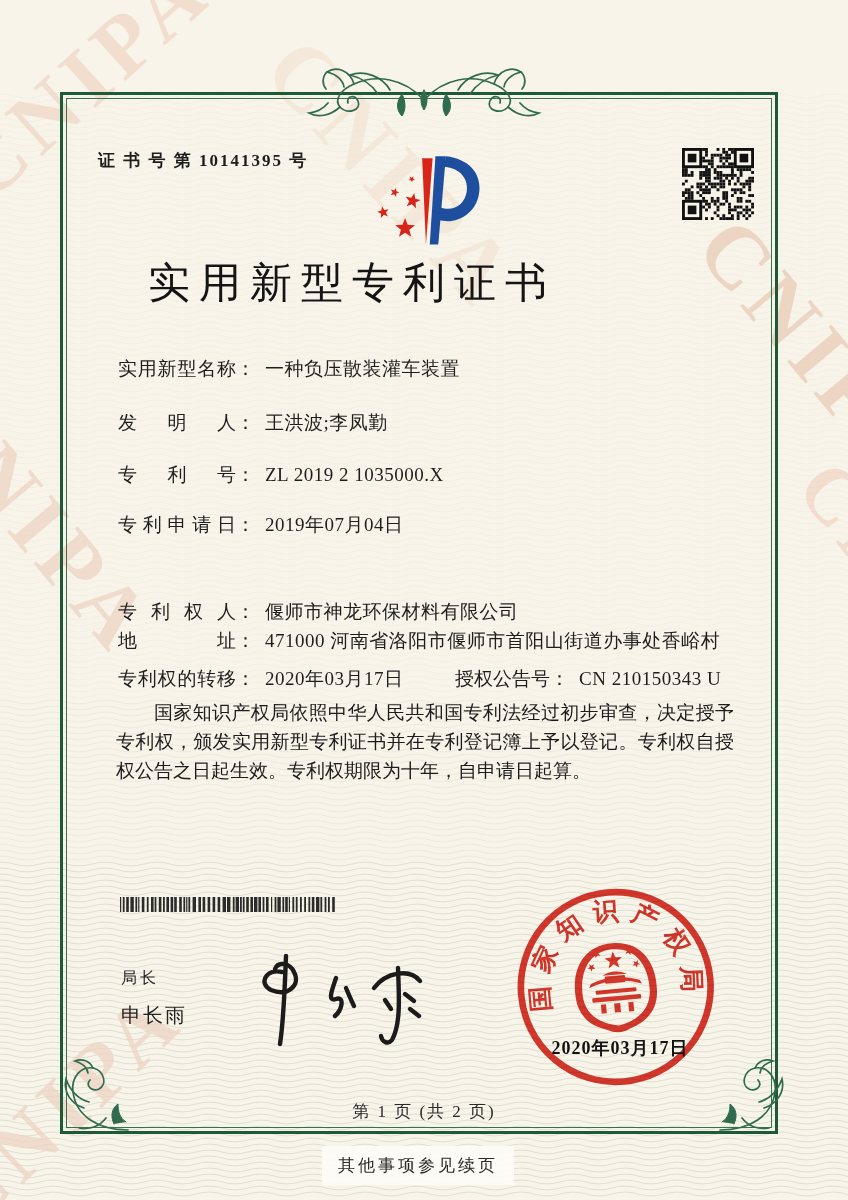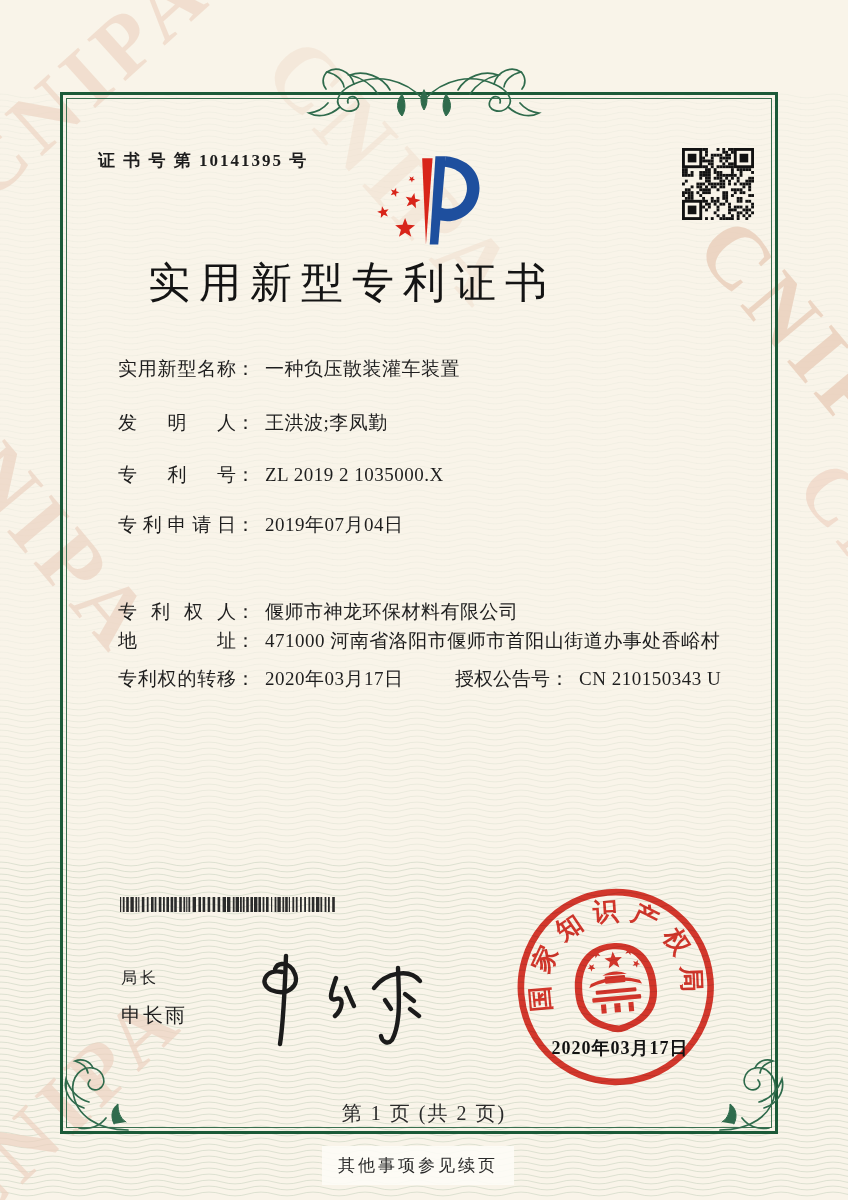--- a/index.html
+++ b/index.html
@@ -31,21 +31,21 @@
           text-align:justify;color:#1c1c1c;z-index:3;}
   #notice p{margin:0;text-indent:2em;}
   
   #barcode{left:120px;top:897px;z-index:3;}
   #sig-title{left:121px;top:968px;font-size:16px;letter-spacing:3px;z-index:3;}
   #sig-name{left:121px;top:1002px;font-size:20px;letter-spacing:2px;z-index:3;}
   #signature{left:248px;top:948px;z-index:4;}
   #seal{left:514px;top:888px;z-index:5;mix-blend-mode:multiply;transform:rotate(-5deg);}
   #seal-date{left:530px;top:1036px;width:180px;text-align:center;font-size:18px;
              font-weight:bold;color:#131313;letter-spacing:1px;z-index:6;}
-  #page-no{left:0;top:1100px;width:848px;text-align:center;font-size:20px;
+  #page-no{left:0;top:1100px;width:848px;text-align:center;font-size:17px;
            letter-spacing:2px;color:#2a2a2a;z-index:3;}
   #cont-note{left:322px;top:1146px;background:rgba(253,252,246,.9);padding:8px 16px;
              font-size:17px;letter-spacing:3px;color:#2a2a2a;z-index:3;}
   
   .orn{position:absolute;z-index:3;}
 </style>
 </head>
 <body>
 
 <svg id="waves" class="abs" width="848" height="1200" style="left:0;top:0;z-index:0;">
@@ -564,20 +564,21 @@
   <span class="lab">地址</span><span class="colon">：</span><span class="val">471000 河南省洛阳市偃师市首阳山街道办事处香峪村</span>
 </div>
 <div class="row" style="top:666px;">
   <span class="lab">专利权的转移</span><span class="colon">：</span><span class="val">2020年03月17日</span>
 </div>
 <div class="row" style="top:666px;left:455px;">
   <span class="lab5">授权公告号</span><span class="colon">：</span><span class="val">CN 210150343 U</span>
 </div>
 
 <div id="notice" class="abs">
+  <p>国家知识产权局依照中华人民共和国专利法经过初步审查，决定授予专利权，颁发实用新型专利证书并在专利登记簿上予以登记。专利权自授权公告之日起生效。专利权期限为十年，自申请日起算。</p>
 </div>
 
 <svg id="barcode" class="abs" width="218" height="15">
     <rect x="0" y="0" width="1.2" height="15" fill="#2b2b2b"></rect>
     <rect x="2.8" y="0" width="1.8" height="15" fill="#2b2b2b"></rect>
     <rect x="6.199999999999999" y="0" width="2.6" height="15" fill="#2b2b2b"></rect>
     <rect x="10.399999999999999" y="0" width="3.4" height="15" fill="#2b2b2b"></rect>
     <rect x="15.399999999999999" y="0" width="1.8" height="15" fill="#2b2b2b"></rect>
     <rect x="18.2" y="0" width="1.2" height="15" fill="#2b2b2b"></rect>
     <rect x="21.799999999999997" y="0" width="2.6" height="15" fill="#2b2b2b"></rect>

